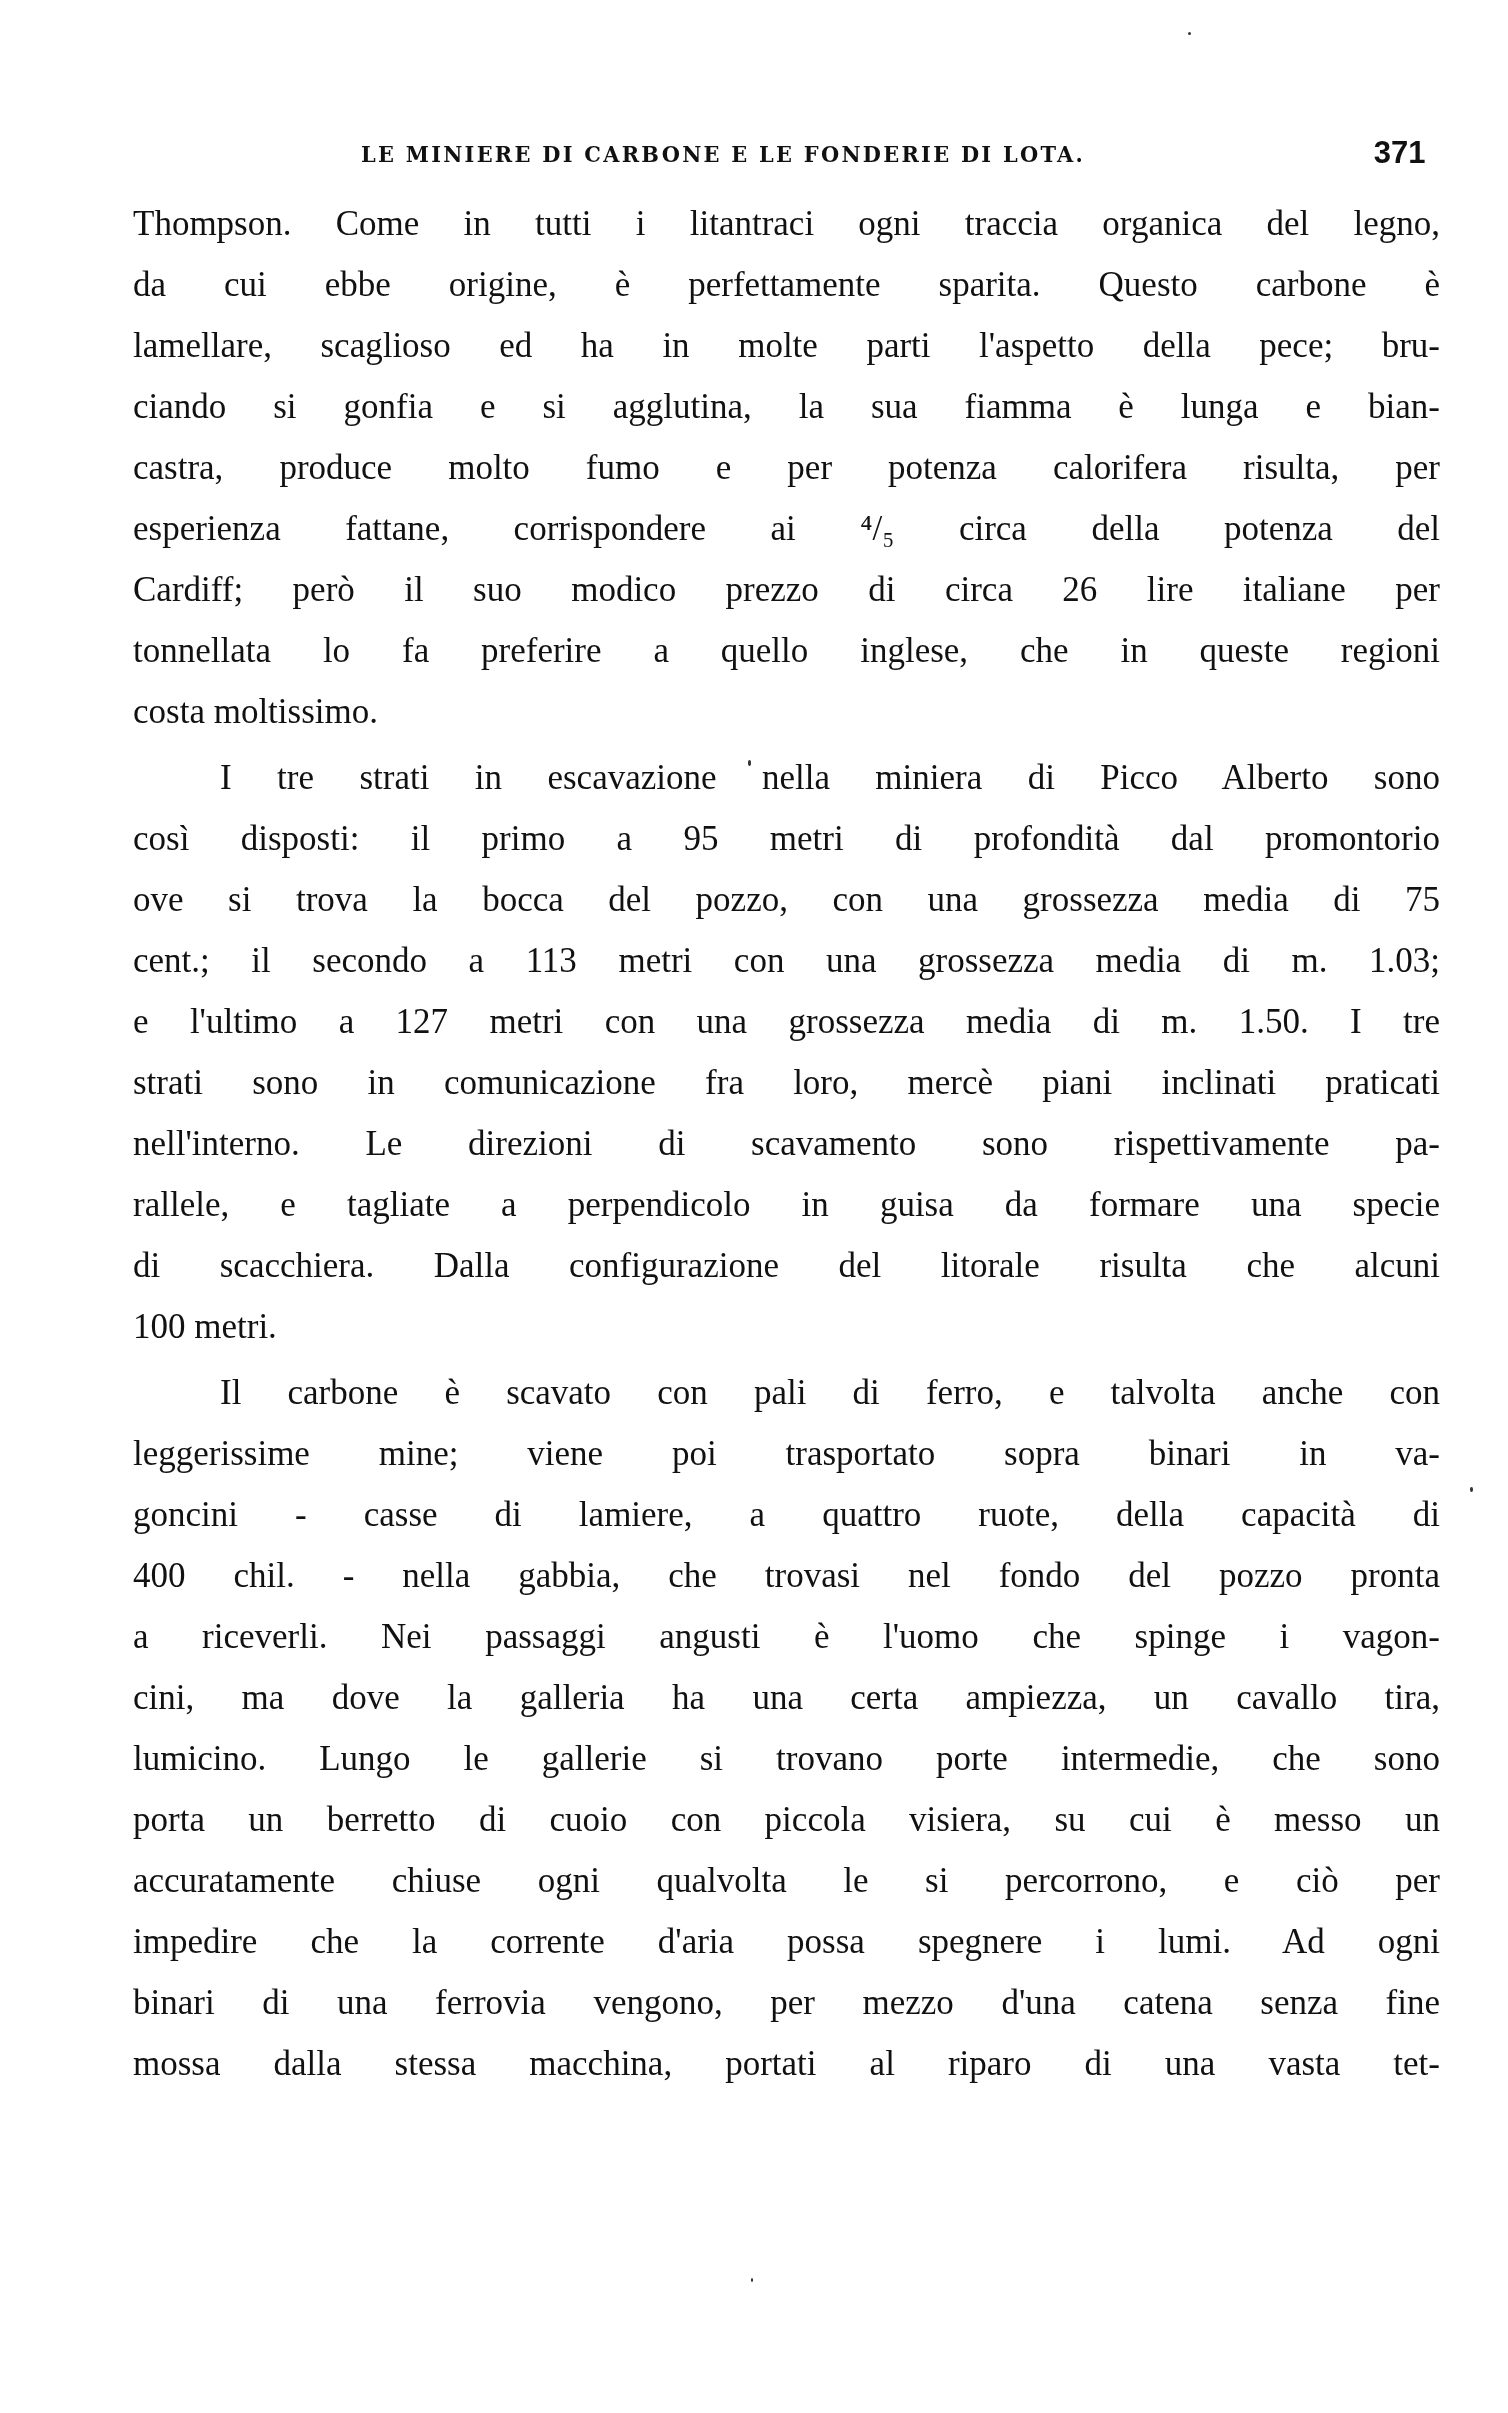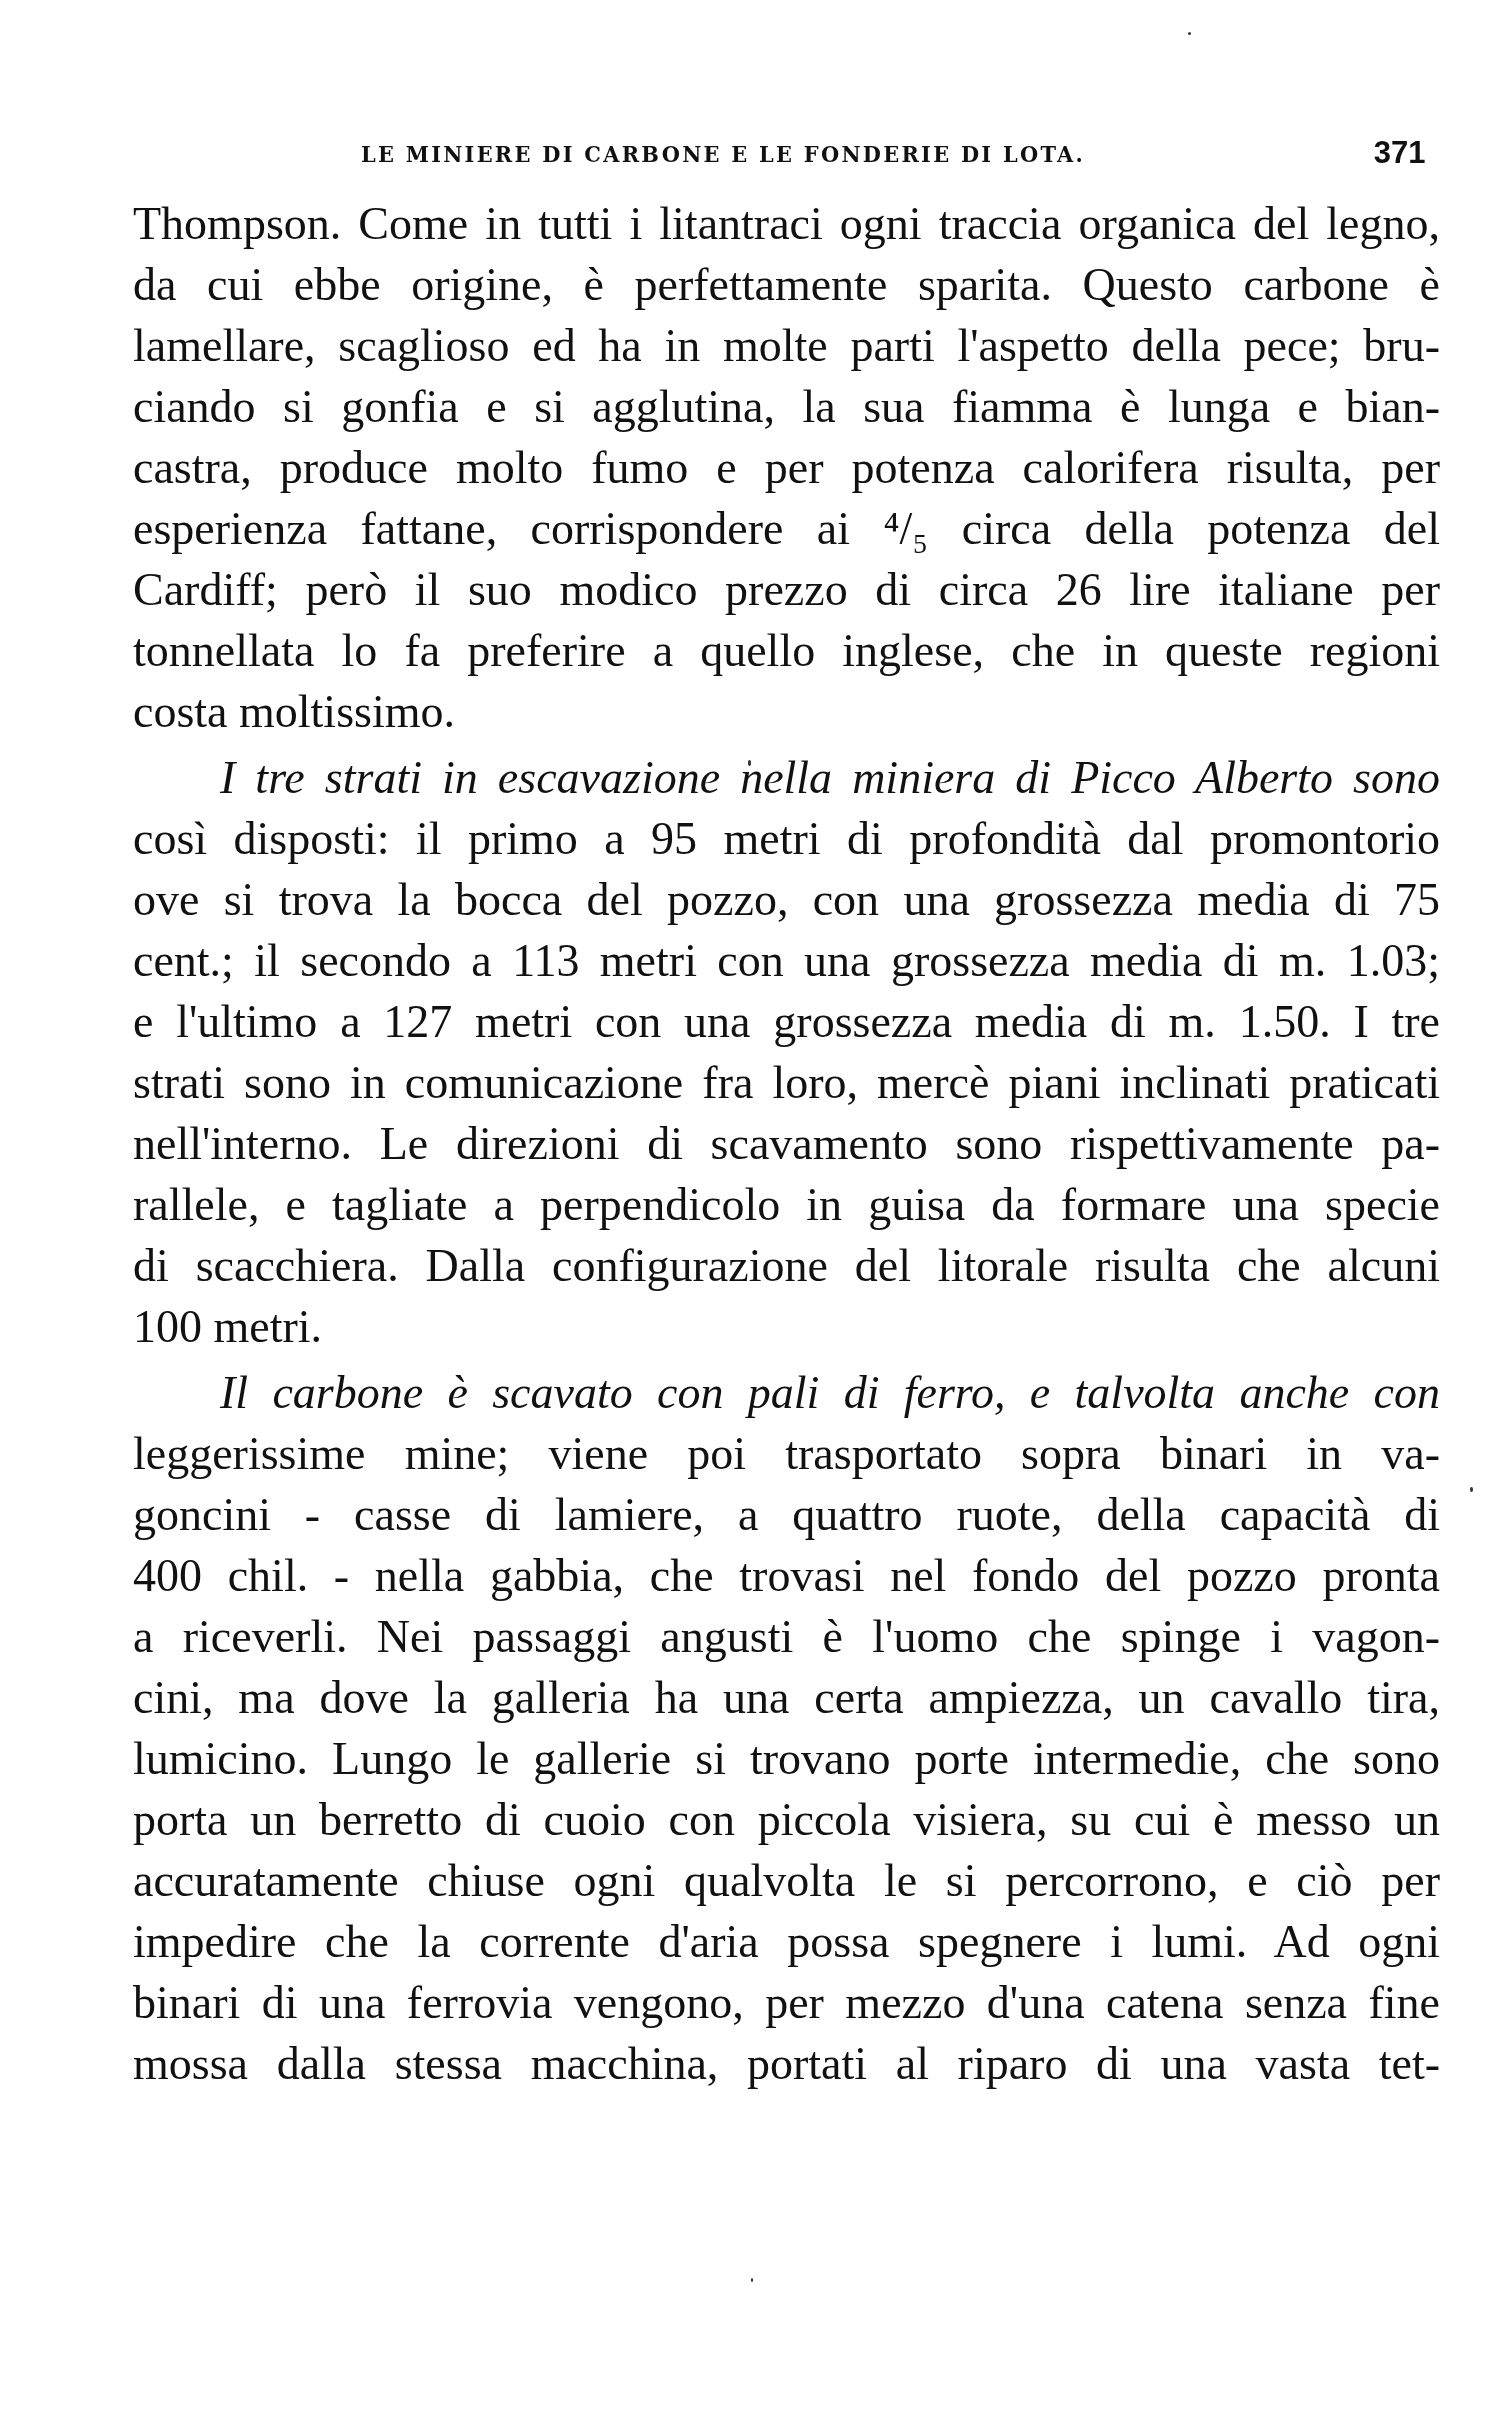--- a/index.html
+++ b/index.html
@@ -52,33 +52,32 @@
   .body-text {
     position: absolute;
     left: 133px;
     top: 193px;
     width: 1307px;
   }
   .line {
     display: block;
     height: 61px;
     line-height: 61px;
-    font-size: 46px;
+    font-size: 35px;
     font-family: "Liberation Serif", serif;
     text-align: justify;
     text-align-last: justify;
     white-space: nowrap;
     overflow: visible;
   }
   .line.last {
     text-align-last: left;
   }
   .line.indent {
     padding-left: 87px;
-    font-style: italic;
   }
   .gap {
     height: 4.8px;
   }
   .speck {
     position: absolute;
     background: #333;
     border-radius: 50%;
   }
 </style>

